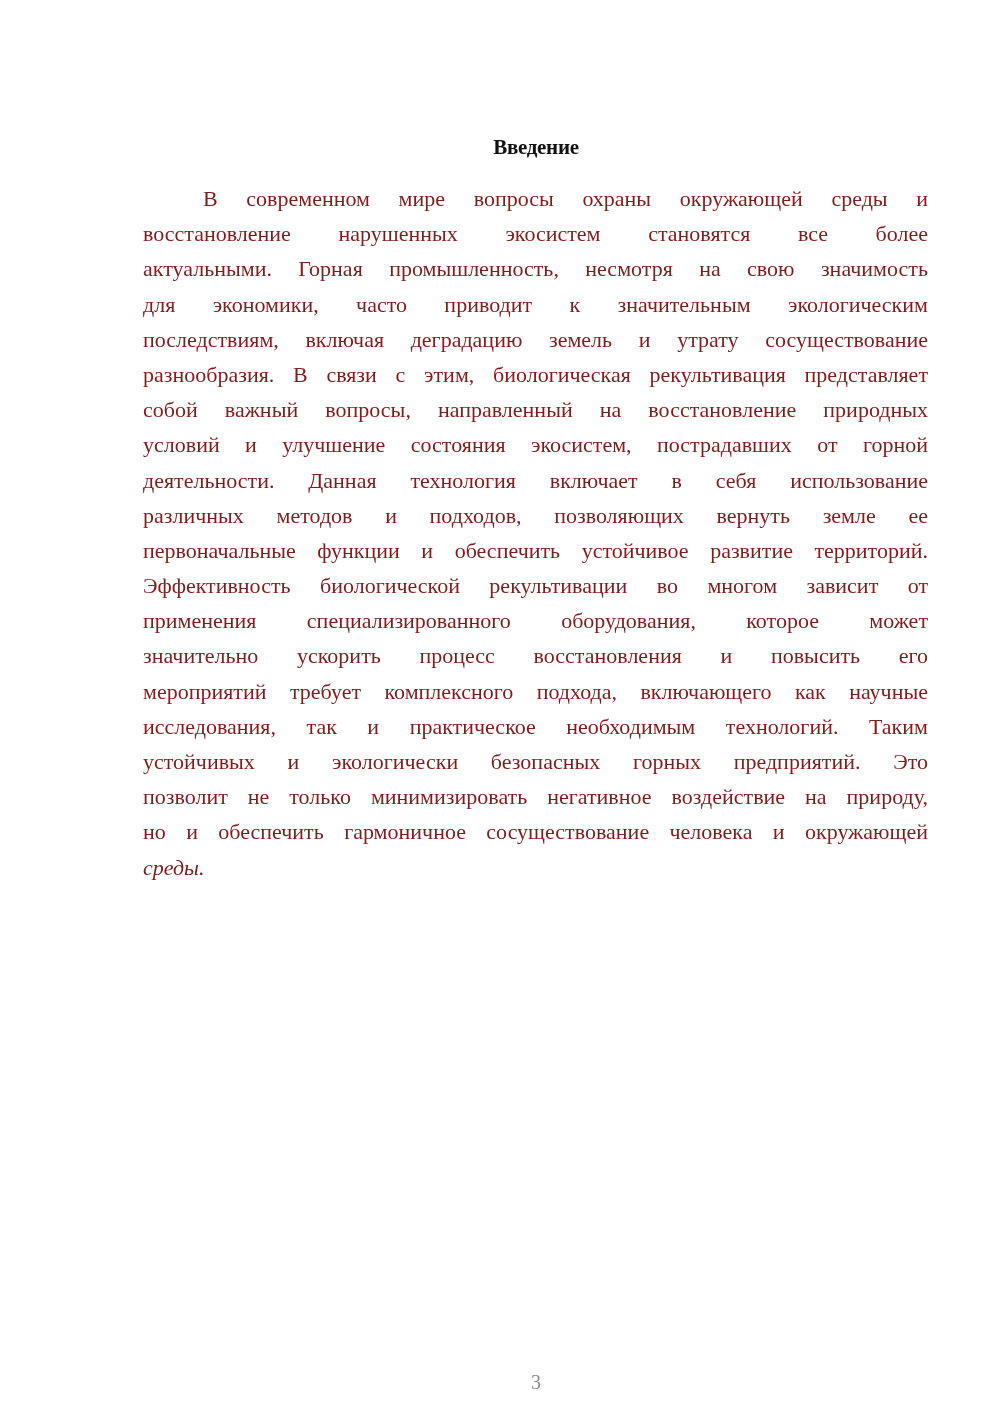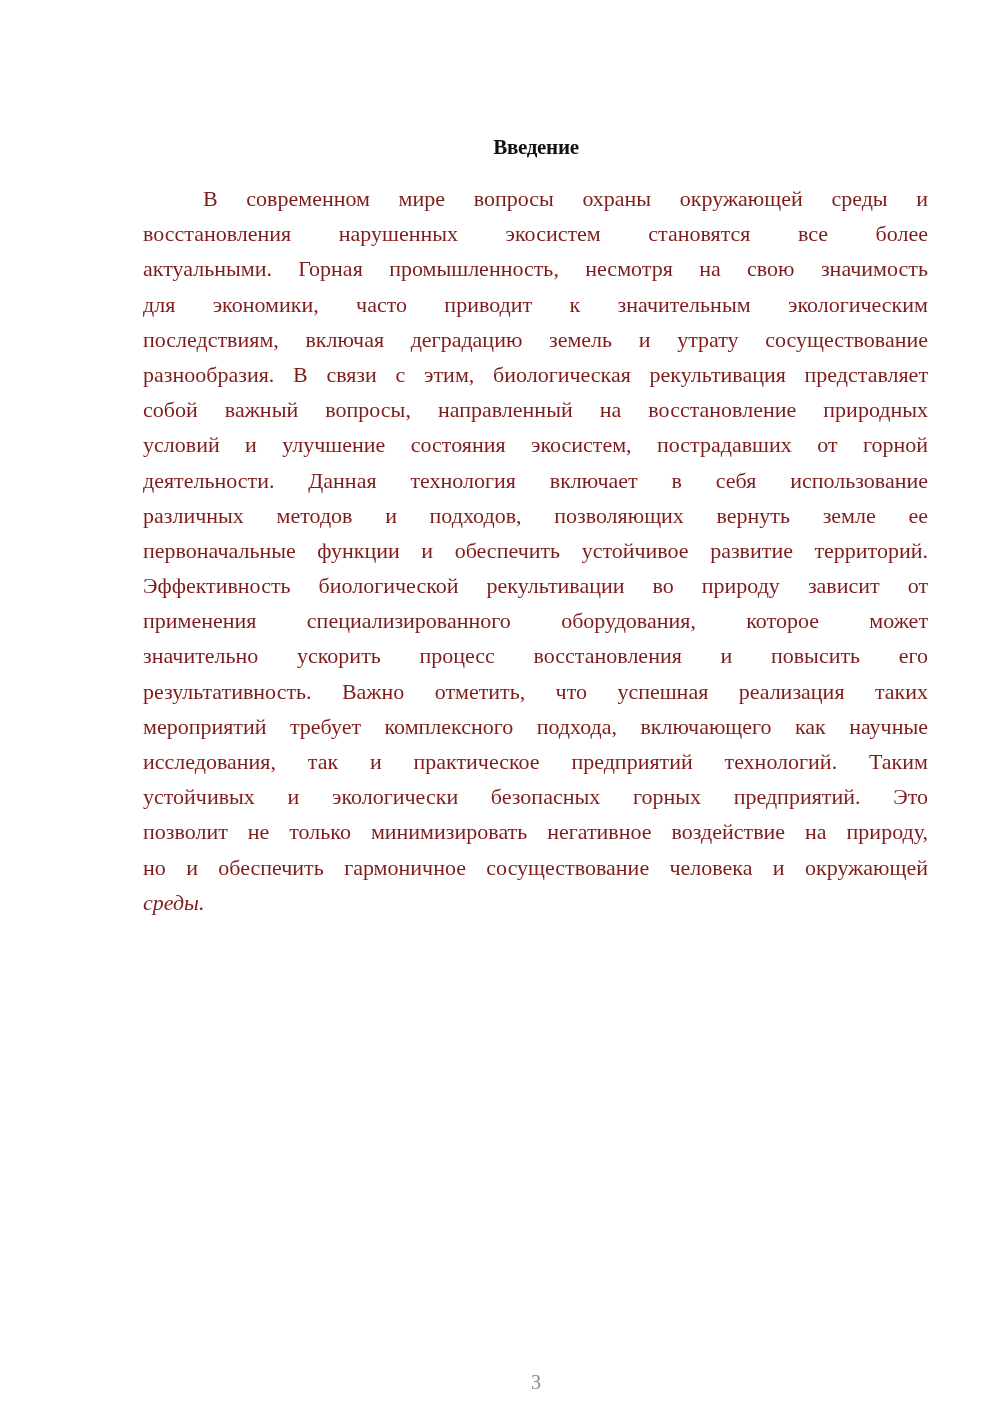--- a/index.html
+++ b/index.html
@@ -69,36 +69,35 @@
     }
   </style>
 </head>
 <body>
 
 <div class="page">
   <div class="heading">Введение</div>
 
   <div class="body-text">
     <span class="line first">В современном мире вопросы охраны окружающей среды и</span>
-    <span class="line">восстановления нарушенных экосистем становятся все более</span>
+    <span class="line">восстановление нарушенных экосистем становятся все более</span>
     <span class="line">актуальными. Горная промышленность, несмотря на свою значимость</span>
     <span class="line">для экономики, часто приводит к значительным экологическим</span>
     <span class="line">последствиям, включая деградацию земель и утрату сосуществование</span>
     <span class="line">разнообразия. В связи с этим, биологическая рекультивация представляет</span>
     <span class="line">собой важный вопросы, направленный на восстановление природных</span>
     <span class="line">условий и улучшение состояния экосистем, пострадавших от горной</span>
     <span class="line">деятельности. Данная технология включает в себя использование</span>
     <span class="line">различных методов и подходов, позволяющих вернуть земле ее</span>
     <span class="line">первоначальные функции и обеспечить устойчивое развитие территорий.</span>
-    <span class="line">Эффективность биологической рекультивации во природу зависит от</span>
+    <span class="line">Эффективность биологической рекультивации во многом зависит от</span>
     <span class="line">применения специализированного оборудования, которое может</span>
     <span class="line">значительно ускорить процесс восстановления и повысить его</span>
-    <span class="line">результативность. Важно отметить, что успешная реализация таких</span>
     <span class="line">мероприятий требует комплексного подхода, включающего как научные</span>
-    <span class="line">исследования, так и практическое предприятий технологий. Таким</span>
+    <span class="line">исследования, так и практическое необходимым технологий. Таким</span>
     <span class="line">устойчивых и экологически безопасных горных предприятий. Это</span>
     <span class="line">позволит не только минимизировать негативное воздействие на природу,</span>
     <span class="line">но и обеспечить гармоничное сосуществование человека и окружающей</span>
     <span class="line last">среды.</span>
   </div>
 
   <div class="page-number">3</div>
 </div>
 
 </body></html>

